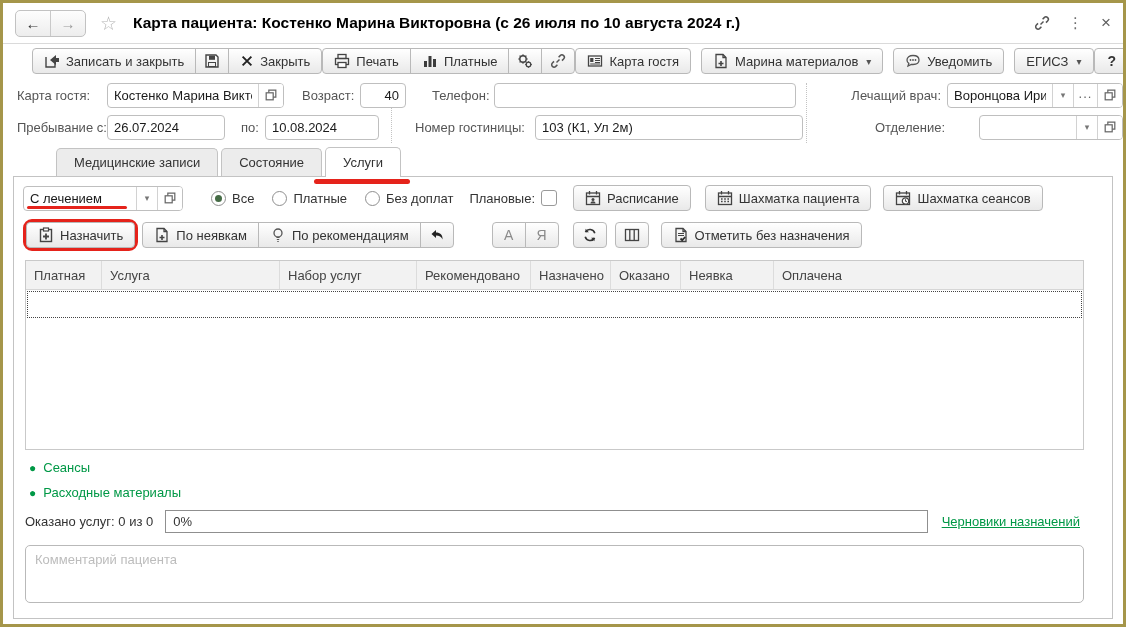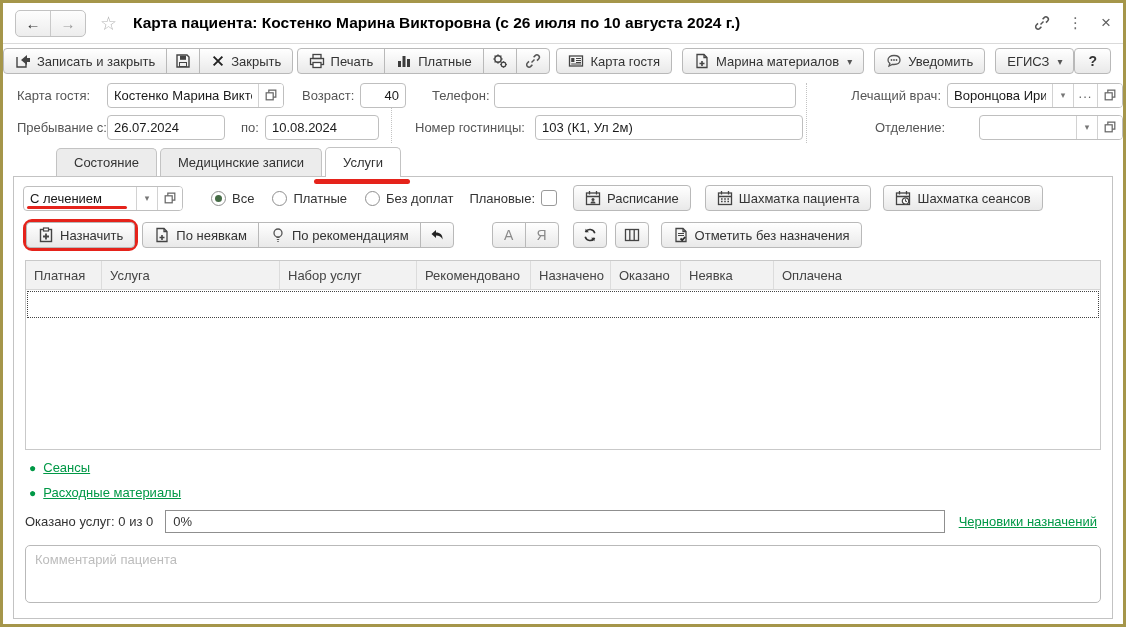--- a/index.html
+++ b/index.html
@@ -22,21 +22,21 @@
   
   .btn{display:inline-flex;align-items:center;gap:6px;height:26px;padding:0 11px;
        background:linear-gradient(#ffffff,#e9e9e9);border:1px solid #b9b9b9;border-radius:4px;
        color:#333;white-space:nowrap;cursor:default;box-sizing:border-box;}
   .btn .caret{font-size:10px;color:#555;margin-left:2px;}
   .btngroup{display:flex;}
   .btngroup .btn{border-radius:0;margin-left:-1px;}
   .btngroup .btn:first-child{border-radius:4px 0 0 4px;margin-left:0;}
   .btngroup .btn:last-child{border-radius:0 4px 4px 0;}
   .iconbtn{padding:0 8px;}
-  .toolbar{display:flex;align-items:center;padding:4px 12px 5px 0;}
+  .toolbar{display:flex;align-items:center;padding:4px 12px 5px 29px;}
   .sp16{width:22px;}
   .helpbtn{margin-left:auto;font-weight:bold;font-size:14px;padding:0 13px;}
   
   .ic{width:16px;height:16px;flex:0 0 auto;}
   .ic-s{width:14px;height:14px;flex:0 0 auto;}
   
   .frow{display:flex;align-items:center;height:32px;padding:1px 0 1px 14px;box-sizing:border-box;}
   .flabel{color:#555;white-space:nowrap;}
   .fieldbox{display:inline-flex;align-items:stretch;height:25px;border:1px solid #bfbfbf;border-radius:4px;
             background:#fff;box-sizing:border-box;overflow:hidden;position:relative;}
@@ -49,21 +49,21 @@
   .num{text-align:right;}
   
   .tabsrow{display:flex;align-items:flex-end;height:33px;padding-left:53px;position:relative;}
   .tab{height:27px;display:flex;align-items:center;padding:0 17px;margin-right:3px;
        border:1px solid #c3c3c3;border-bottom:none;border-radius:5px 5px 0 0;
        background:#ececec;color:#333;position:relative;cursor:default;}
   .tab.active{background:#fff;z-index:3;height:29px;margin-bottom:-1px;}
   .tab-underline{position:absolute;left:-12px;right:-10px;bottom:-7px;height:5px;background:#e5231b;border-radius:3px;z-index:5;}
   
   .panel{margin:0 10px;border:1px solid #c3c3c3;background:#fff;height:443px;box-sizing:border-box;
-         padding:5px 5px 0 5px;position:relative;}
+         padding:5px 22px 0 5px;position:relative;}
   .filterrow{display:flex;align-items:center;height:32px;padding:0 4px;}
   .combo-underline{position:absolute;left:3px;bottom:1px;width:100px;height:3px;background:#e5231b;border-radius:2px;z-index:4;}
   .radio{display:flex;align-items:center;gap:6px;margin-left:18px;color:#333;}
   .rdot{width:15px;height:15px;border:1px solid #8f8f8f;border-radius:50%;background:#fff;box-sizing:border-box;position:relative;}
   .radio.sel .rdot::after{content:"";position:absolute;left:3px;top:3px;width:7px;height:7px;border-radius:50%;background:#456b45;}
   .plabel{margin-left:16px;color:#333;}
   .checkbox{width:16px;height:16px;border:1px solid #9a9a9a;border-radius:3px;background:#fff;margin-left:6px;box-sizing:border-box;}
   .actionrow{display:flex;align-items:center;height:38px;padding:0 4px;margin-top:2px;}
   .redring{display:inline-flex;border:3px solid #e5231b;border-radius:9px;align-items:flex-end;}
   .abtn-letter{width:34px;justify-content:center;color:#8a8a8a;font-size:14px;padding:0;}
@@ -73,21 +73,21 @@
   .gcol{display:flex;align-items:center;padding:0 8px;color:#444;border-right:1px solid #dcdcdc;box-sizing:border-box;
         white-space:nowrap;overflow:hidden;}
   .gcol:last-child{border-right:none;}
   .focusrow{margin:1px;height:27px;border:1px dotted #444;box-sizing:border-box;}
   
   .c0{width:76px}.c1{width:172px}.c2{width:178px}.c3{width:137px}.c4{width:114px}.c5{width:80px}.c6{width:70px}.c7{width:93px}.c8{flex:1}
   
   .linkblock{margin:10px 10px 0 10px;}
   .glink{display:flex;align-items:center;gap:7px;color:#009846;margin-bottom:10px;cursor:default;width:max-content;}
   .glink .bdot{font-size:12px;line-height:1;}
-  .glink .ltext{text-decoration:underline;}
+  .glink .ltext{}
   .footrow{display:flex;align-items:center;margin:6px 10px 0 6px;}
   .footlabel{color:#333;white-space:nowrap;}
   .progress{flex:1;margin-left:12px;height:23px;border:1px solid #8f8f8f;display:flex;align-items:center;
             padding:0 7px;color:#333;box-sizing:border-box;background:#fff;}
   .draftlink{margin-left:14px;color:#009846;text-decoration:underline;white-space:nowrap;cursor:default;}
   .comment{margin:12px 6px 0 6px;}
   .comment textarea{width:100%;height:58px;box-sizing:border-box;border:1px solid #b9b9b9;border-radius:5px;
             padding:6px 9px;font:inherit;resize:none;outline:none;color:#333;}
   .comment textarea::placeholder{color:#bcbcbc;}
   svg{display:block;}
@@ -354,24 +354,24 @@
       <div class="fbtn open">
           <svg class="ic-s">
             <use href="#sym-open"></use>
           </svg>
         </div>
     </div>
   </div>
 
   <div class="tabsrow">
     <div class="tab">
+        <span>Медицинские записи</span>
+      </div>
+    <div class="tab">
         <span>Состояние</span>
-      </div>
-    <div class="tab">
-        <span>Медицинские записи</span>
       </div>
     <div class="tab active">
       <span>Услуги</span>
       <div class="tab-underline"></div>
     </div>
   </div>
 
   <div class="panel">
 
     <div class="filterrow">

